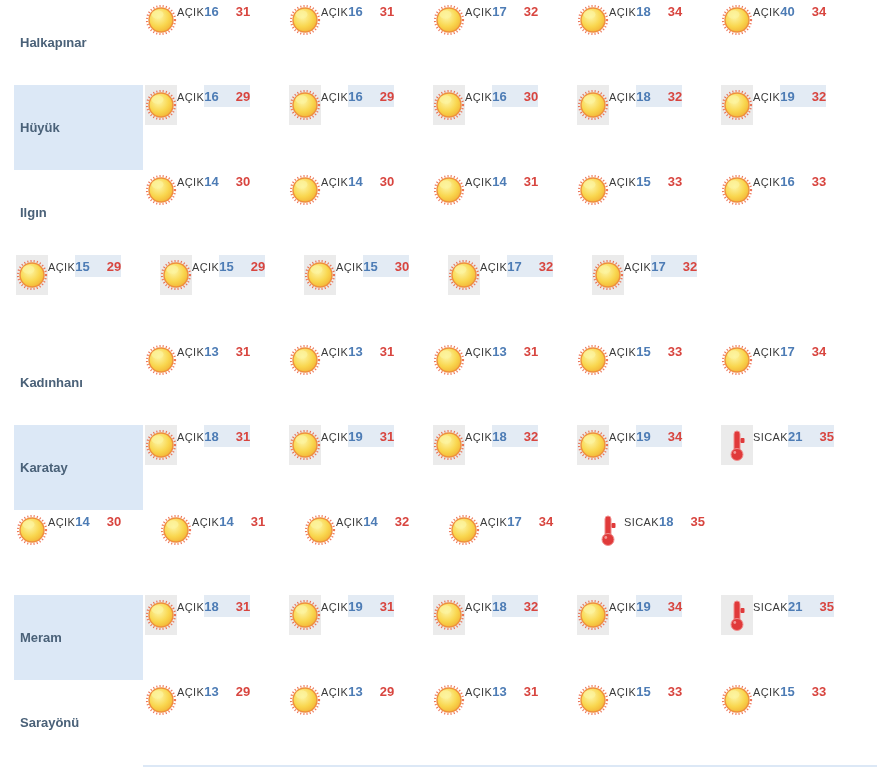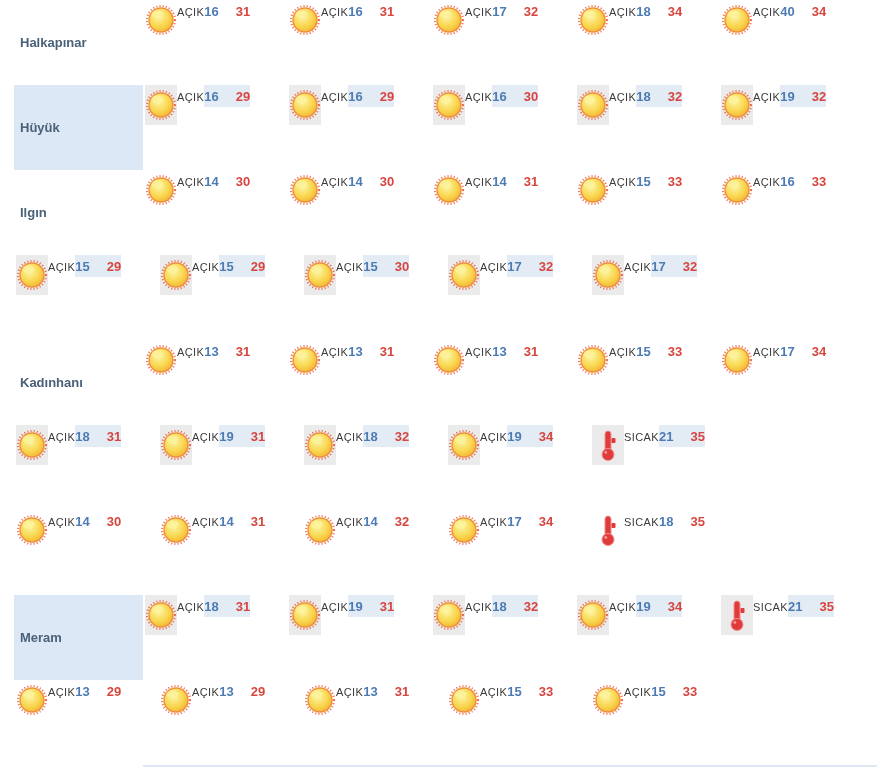--- a/index.html
+++ b/index.html
@@ -466,20 +466,23 @@
     <div class="band-temp">
       <span class="min-temp">17</span>
       <span class="max-temp">34</span>
     </div>
   </div>
 </div>
   </div>
 
   <div class="row shaded">
     <div class="left-strip"></div>
+    <div class="district-cell">
+      <span>Karatay</span>
+    </div>
     <div class="cells">
   <div class="cell">
     <div class="band-icon">
             <svg width="32" height="32" viewBox="0 0 32 32">
     <circle cx="16" cy="16" r="14" fill="none" stroke="#e8542f" stroke-width="2.2" stroke-dasharray="1.1 2.1" opacity="0.8"></circle>
     <circle cx="16" cy="16" r="12" fill="url(#sunGrad)" stroke="#ef8f3c" stroke-width="1.4"></circle>
     <ellipse cx="12.5" cy="10.5" rx="6" ry="4.2" fill="#fcf39e" opacity="0.7"></ellipse>
   </svg>
           </div>
     <div class="band-cond">AÇIK</div>
@@ -712,20 +715,23 @@
     <div class="band-temp">
       <span class="min-temp">21</span>
       <span class="max-temp">35</span>
     </div>
   </div>
 </div>
   </div>
 
   <div class="row">
     <div class="left-strip"></div>
+    <div class="district-cell">
+      <span>Sarayönü</span>
+    </div>
     <div class="cells">
   <div class="cell">
     <div class="band-icon">
             <svg width="32" height="32" viewBox="0 0 32 32">
     <circle cx="16" cy="16" r="14" fill="none" stroke="#e8542f" stroke-width="2.2" stroke-dasharray="1.1 2.1" opacity="0.8"></circle>
     <circle cx="16" cy="16" r="12" fill="url(#sunGrad)" stroke="#ef8f3c" stroke-width="1.4"></circle>
     <ellipse cx="12.5" cy="10.5" rx="6" ry="4.2" fill="#fcf39e" opacity="0.7"></ellipse>
   </svg>
           </div>
     <div class="band-cond">AÇIK</div>

